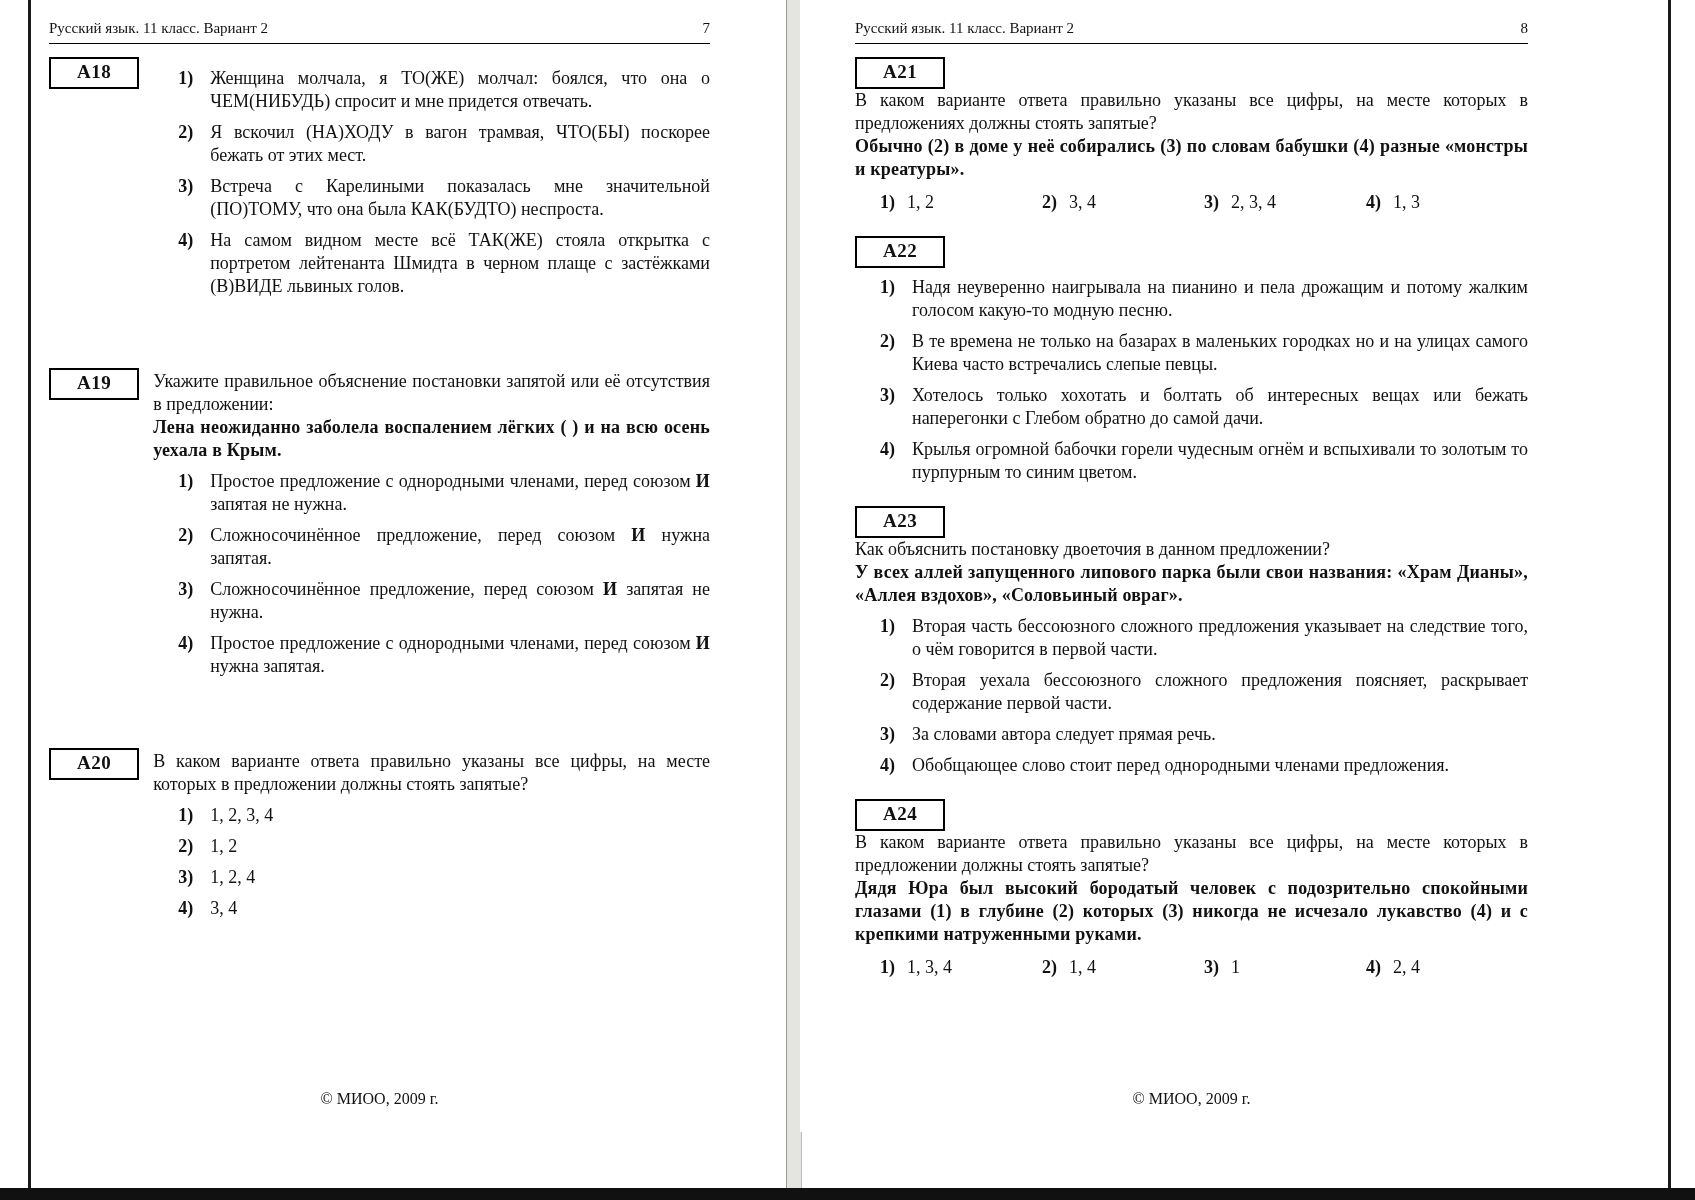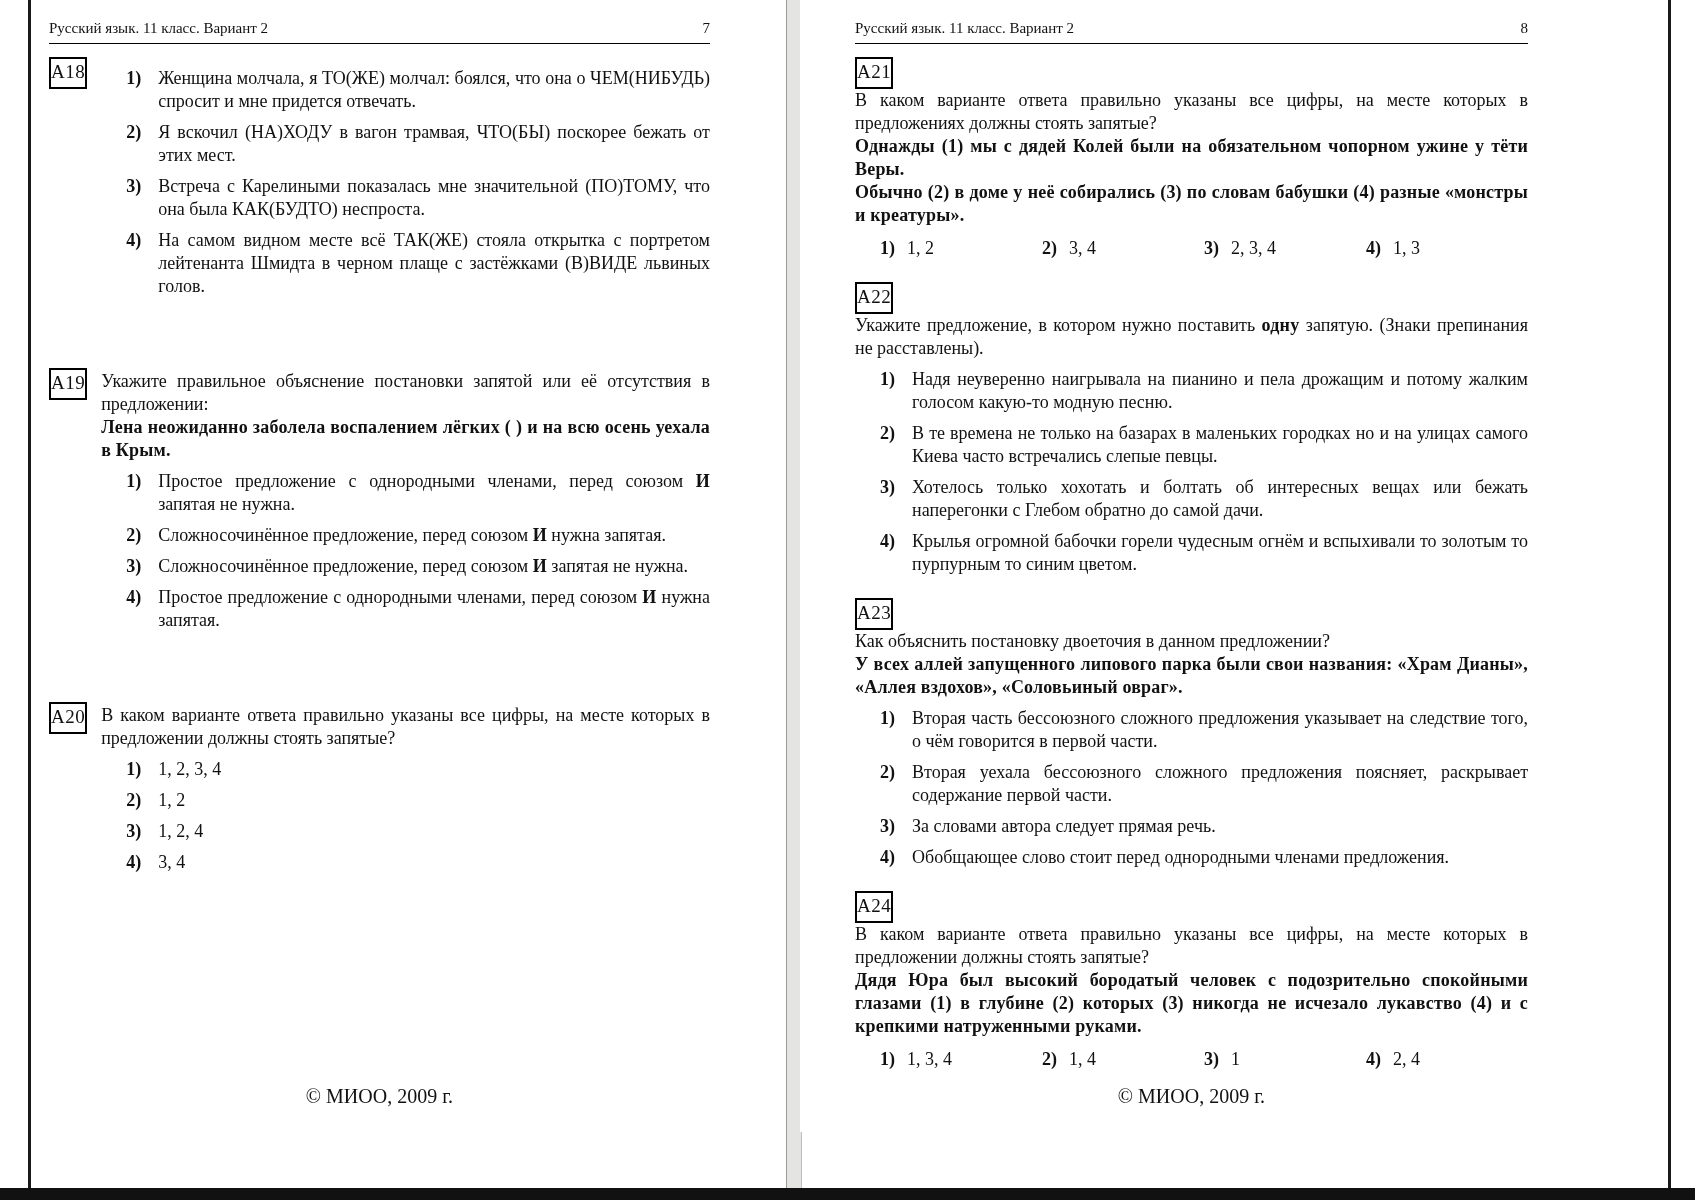--- a/index.html
+++ b/index.html
@@ -20,34 +20,34 @@
   .page { position:absolute; top:0; height:1132px; background:#fff; box-sizing:border-box; overflow:hidden; }
   .page-left  { left:31px;  width:755px; padding:20px 76px 0 18px; }
   .page-right { left:800px; width:868px; padding:20px 140px 0 55px; }
 
   .page-header {
     display:flex; justify-content:space-between; align-items:flex-end;
     font-size:15px; border-bottom:1.5px solid #000;
     padding-bottom:6px; margin-bottom:15px;
   }
   .page-footer {
-    position:absolute; bottom:24px; text-align:center; font-size:20px;
+    position:absolute; bottom:24px; text-align:center; font-size:16px;
   }
   .page-left  .page-footer { left:18px; right:76px; }
   .page-right .page-footer { left:55px; right:140px; }
 
   .questions { font-size:18px; line-height:23px; }
   .question { display:flex; align-items:flex-start; }
   .page-left  .question { margin-bottom:72px; }
   .page-right .question { margin-bottom:24px;flex-direction:column; }
   .question:last-child { margin-bottom:0;margin-top:14px; }
 
   .qlabel {
-    flex:0 0 auto; border:2px solid #000; font-weight:normal; font-size:19px;
-    line-height:1.1; padding:3px 0 4px; margin-right:14px; margin-top:-2px;
+    flex:0 0 auto; border:2px solid #000; font-weight:bold; font-size:19px;
+    line-height:1.1; padding:3px 26px 4px; margin-right:14px; margin-top:-2px;
     letter-spacing:0.5px;
     text-align:right;
   }
   .qbody { flex:1; min-width:0; }
   .qintro { margin:0; text-align:justify; }
   .qintro b { letter-spacing:0.2px; }
 
   .opts { margin-top:4px; }
   .opt { display:flex; padding-left:25px; margin-top:8px; }
   .optnum { flex:0 0 32px; font-weight:bold; }
@@ -152,21 +152,20 @@
   <section class="page page-right">
     <header class="page-header">
       <span>Русский язык. 11 класс. Вариант 2</span>
       <span>8</span>
     </header>
     <div class="questions">
         <div class="question">
           <div class="qlabel">А21</div>
           <div class="qbody">
             <p class="qintro"><span>В каком варианте ответа правильно указаны все цифры, на месте которых в предложениях должны стоять запятые?</span></p>
-            <p class="qintro"><b>Однажды (1) мы с дядей Колей были на обязательном чопорном ужине у тёти Веры.</b></p>
             <p class="qintro"><b>Обычно (2) в доме у неё собирались (3) по словам бабушки (4) разные «монстры и креатуры».</b></p>
             <div class="opts opts-row">
               <div class="opt">
                 <span class="optnum">1)</span>
                 <span class="opttext"><span>1, 2</span></span>
               </div>
               <div class="opt">
                 <span class="optnum">2)</span>
                 <span class="opttext"><span>3, 4</span></span>
               </div>
@@ -177,21 +176,20 @@
               <div class="opt">
                 <span class="optnum">4)</span>
                 <span class="opttext"><span>1, 3</span></span>
               </div>
             </div>
           </div>
         </div>
         <div class="question">
           <div class="qlabel">А22</div>
           <div class="qbody">
-            <p class="qintro"><span>Укажите предложение, в котором нужно поставить </span><b>одну</b><span> запятую. (Знаки препинания не расставлены).</span></p>
             <div class="opts">
               <div class="opt">
                 <span class="optnum">1)</span>
                 <span class="opttext"><span>Надя неуверенно наигрывала на пианино и пела дрожащим и потому жалким голосом какую-то модную песню.</span></span>
               </div>
               <div class="opt">
                 <span class="optnum">2)</span>
                 <span class="opttext"><span>В те времена не только на базарах в маленьких городках но и на улицах самого Киева часто встречались слепые певцы.</span></span>
               </div>
               <div class="opt">

